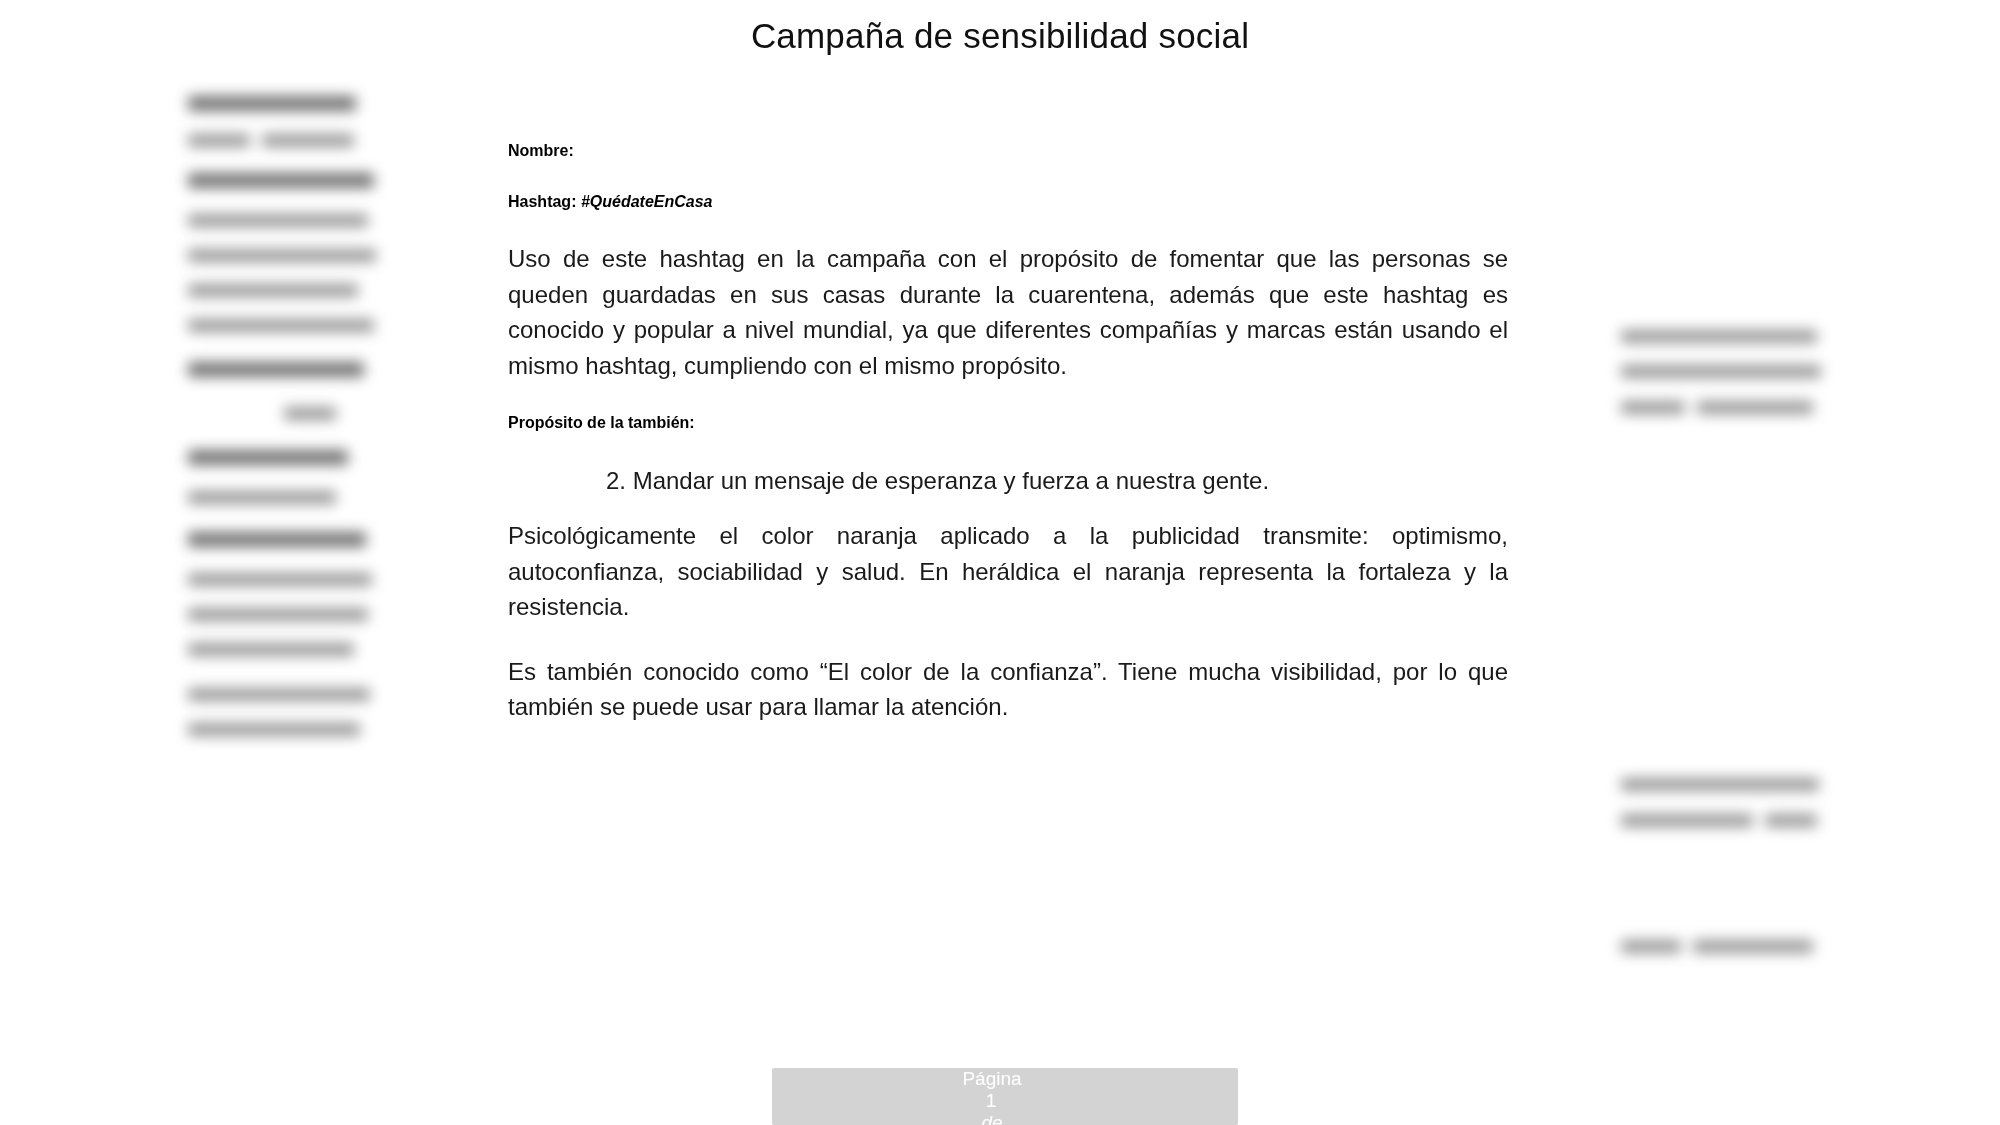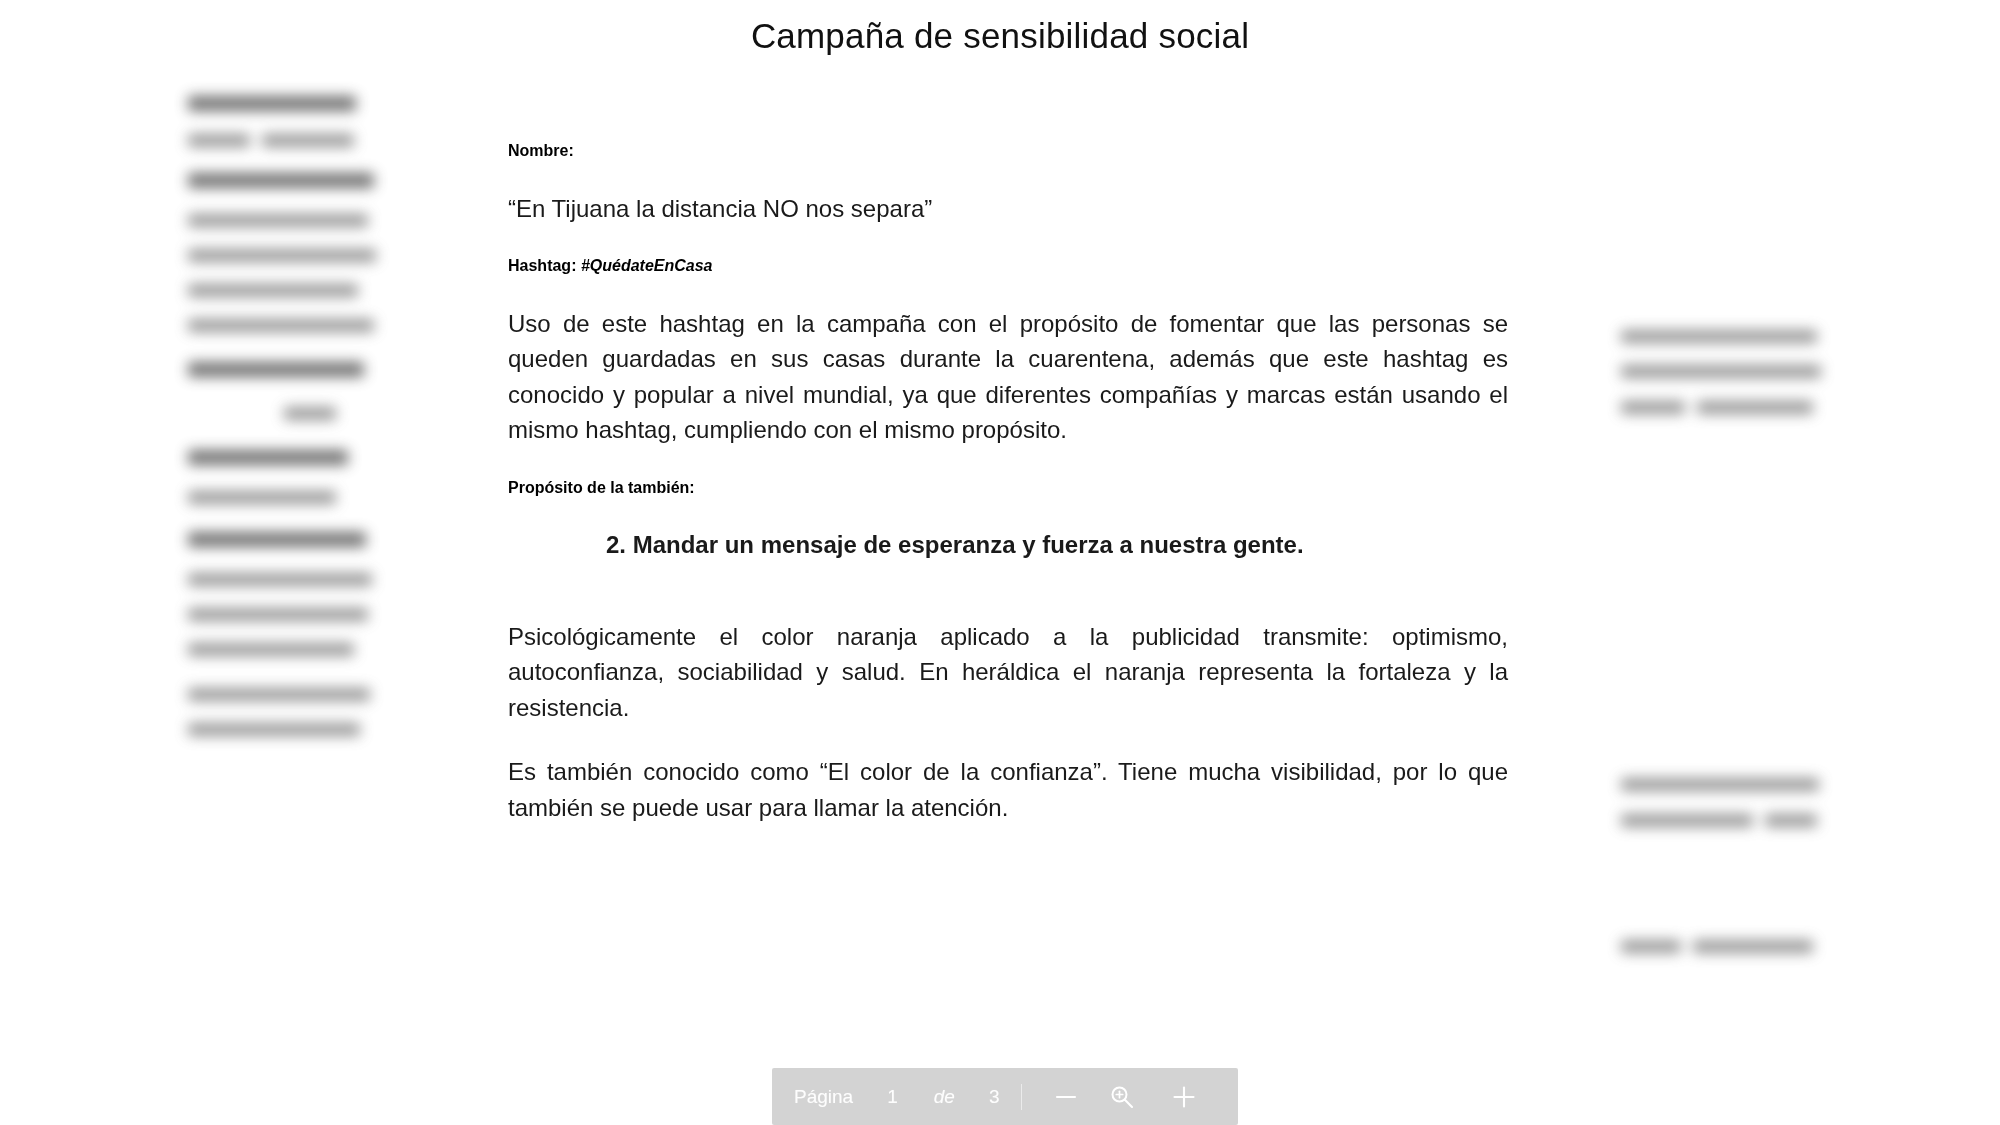--- a/index.html
+++ b/index.html
@@ -105,38 +105,39 @@
     font-style: italic;
     font-weight: 600;
   }
   .list-item {
     font-size: 24px;
     line-height: 1.48;
     margin: 0 0 29px 0;
     padding-left: 98px;
     color: #1a1a1a;
   }
-  .gap-lg { margin-bottom: 56px; font-weight: bold; }
+  .gap-lg { margin-bottom: 20px; }
 
   
   #page-toolbar {
     position: absolute;
     left: 772px;
     top: 1068px;
     width: 466px;
     height: 57px;
     background: rgba(200,200,200,.80);
     display: flex;
     align-items: center;
     padding: 0 14px 0 22px;
     box-sizing: border-box;
     color: #ffffff;
     font-size: 19px;
     border-radius: 2px;
     gap: 0;
+    flex-direction: column;
   }
   .tb-text {
     color: #fdfdfd;
     font-size: 19px;
     white-space: nowrap;
     text-shadow: 0 0 1px rgba(255,255,255,.4);
   }
   #tb-page-label { margin-right: 34px; }
   #tb-page-num { margin-right: 36px; }
   #tb-of { margin-right: 34px; font-style: italic; }
@@ -220,21 +221,20 @@
   </div>
 
   <div id="page">
 
     <div id="doc-title">Campaña de sensibilidad social</div>
 
     <div id="body-col">
 
       <p class="h-bold">Nombre:</p>
 
-      <p class="p-plain">“En Tijuana la distancia NO nos separa”</p>
 
       <p class="h-bold">
         <span>Hashtag:</span>
         <span class="em-italic">#QuédateEnCasa</span>
       </p>
 
       <p class="p-plain p-just">Uso de este hashtag en la campaña con el propósito de fomentar que las personas se queden guardadas en sus casas durante la cuarentena, además que este hashtag es conocido y popular a nivel mundial, ya que diferentes compañías y marcas están usando el mismo hashtag, cumpliendo con el mismo propósito.</p>
 
       <p class="h-bold">Propósito de la también:</p>
 

